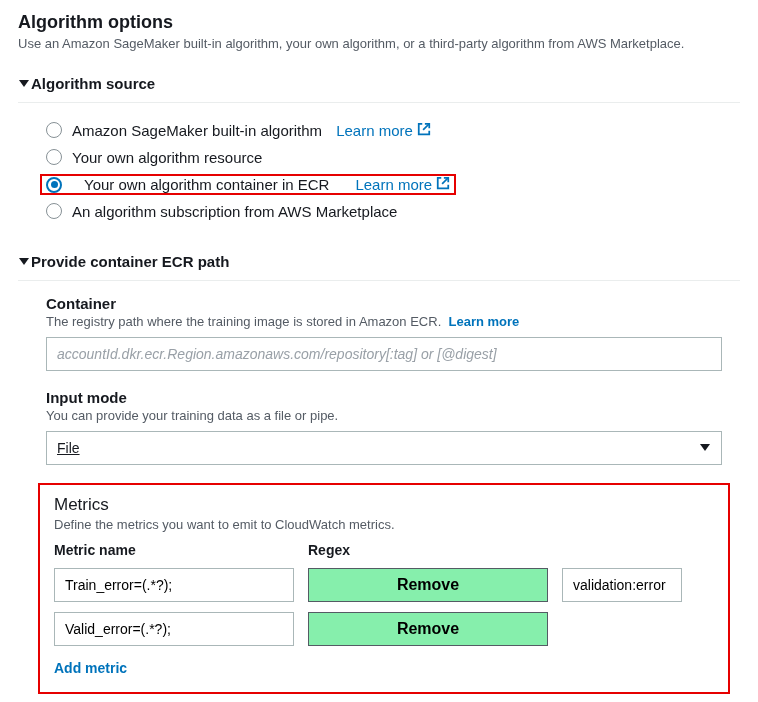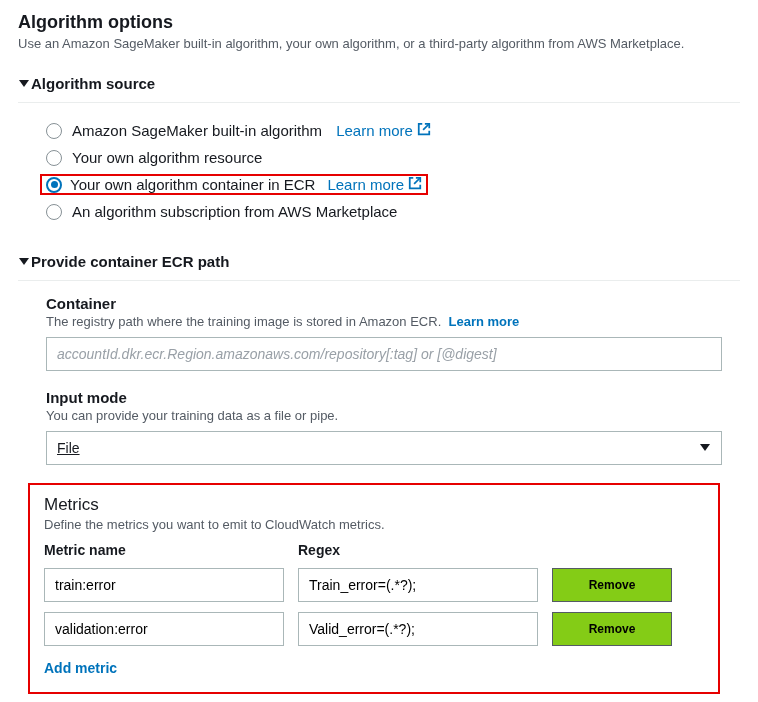--- a/index.html
+++ b/index.html
@@ -10,56 +10,56 @@
     margin: 0;
     padding: 12px 18px;
     width: 758px;
   }
   h3.page-title { font-size: 18px; font-weight: 700; margin: 0 0 2px 0; }
   p.desc { margin: 0 0 12px 0; color: #545b64; font-size: 13px; line-height: 1.4; }
   .section-header { display: flex; align-items: center; gap: 1px; padding: 10px 0; font-weight: 700; font-size: 15px; }
   .section-header .caret svg { width: 12px; height: 12px; }
   hr.sep { border: none; border-top: 1px solid #eaeded; margin: 0 0 14px 0; }
   .radio-group { margin: 0 0 18px 28px; }
-  .radio-row { display: flex; align-items: flex-end; gap: 10px; padding: 5px 0; }
+  .radio-row { display: flex; align-items: flex-start; gap: 10px; padding: 5px 0; }
   .radio-circle {
     width: 16px; height: 16px; border: 1px solid #879196; border-radius: 50%;
     display: inline-flex; align-items: center; justify-content: center; flex-shrink: 0;
   }
   .radio-circle.selected { border-color: #0073bb; border-width: 2px; }
   .radio-circle.selected::after {
     content: ""; width: 7px; height: 7px; background: #0073bb; border-radius: 50%;
   }
   .radio-label { font-size: 15px; }
   .learn-link { color: #0073bb; font-size: 15px; text-decoration: none; display: inline-flex; align-items: center; gap: 4px; margin-left: 4px; }
   .learn-link-inline { color: #0073bb; font-weight: 700; font-size: 13px; text-decoration: none; }
   .ext-icon svg { width: 14px; height: 14px; stroke: #0073bb; }
-  .highlight-box { border: 2.5px solid #e60000; padding: 0 4px; margin: -2px -6px; display: inline-flex; align-items: center; gap: 8px; }
+  .highlight-box { border: 2.5px solid #e60000; padding: 0 4px; margin: -2px -6px; display: inline-flex; align-items: center; gap: 22px; }
   .form-block { margin: 0 0 18px 28px; }
   .field-label { font-weight: 700; font-size: 15px; margin: 0 0 2px 0; }
   .field-desc { color: #545b64; font-size: 13px; margin: 0 0 8px 0; }
   input.text-input, .select-box {
     width: 676px; height: 34px; border: 1px solid #aab7b8; padding: 0 10px;
     font-size: 14px; font-family: inherit; background: #fff;
   }
   input.text-input::placeholder { color: #99a0a7; font-style: italic; }
   .select-box { display: flex; align-items: center; justify-content: space-between; cursor: pointer; text-decoration: underline; }
   .select-box .sel-caret svg { width: 12px; height: 12px; }
-  .metrics-box { border: 2.5px solid #e60000; padding: 10px 14px 16px 14px; margin-left: 10px; width: 692px; }
+  .metrics-box { border: 2.5px solid #e60000; padding: 10px 14px 16px 14px; margin-left: 20px; width: 692px; }
   .metrics-title { font-size: 17px; margin: 0 0 2px 0; }
   .metrics-desc { color: #545b64; font-size: 13px; margin: 0 0 10px 0; }
   .metrics-grid { display: grid; grid-template-columns: 240px 240px 120px; column-gap: 14px; row-gap: 10px; align-items: center; }
   .col-head { font-size: 14px; font-weight: bold; }
   input.metric-input {
     width: 100%; height: 34px; border: 1px solid #aab7b8; padding: 0 10px;
     font-size: 14px; font-family: inherit; background: #fff;
   }
   button.remove-btn {
-    width: 100%; height: 34px; border: 1px solid #545b64; background: #84cc16;
-    font-size: 12px; font-weight: 700; cursor: pointer; font-family: inherit;
+    width: 100%; height: 34px; border: 1px solid #545b64; background: #86efac;
+    font-size: 16px; font-weight: 700; cursor: pointer; font-family: inherit;
   }
   .add-link { color: #0073bb; font-weight: 700; font-size: 14px; margin-top: 14px; display: inline-block; cursor: pointer; }
 </style>
 </head>
 <body>
 
 <h3 class="page-title">Algorithm options</h3>
 <p class="desc">Use an Amazon SageMaker built-in algorithm, your own algorithm, or a third-party algorithm from AWS Marketplace.</p>
 
 <div class="section-header">
@@ -146,21 +146,20 @@
 </div>
 
 <div class="metrics-box">
   <p class="metrics-title">Metrics</p>
   <p class="metrics-desc">Define the metrics you want to emit to CloudWatch metrics.</p>
   <div class="metrics-grid">
     <div class="col-head">Metric name</div>
     <div class="col-head">Regex</div>
     <div></div>
 
-    <input class="metric-input" type="text" value="train:error" style="">
     <input class="metric-input" type="text" value="Train_error=(.*?);" style="">
     <button class="remove-btn">Remove</button>
 
     <input class="metric-input" type="text" value="validation:error" style="">
     <input class="metric-input" type="text" value="Valid_error=(.*?);" style="">
     <button class="remove-btn">Remove</button>
   </div>
   <span class="add-link">Add metric</span>
 </div>
 

